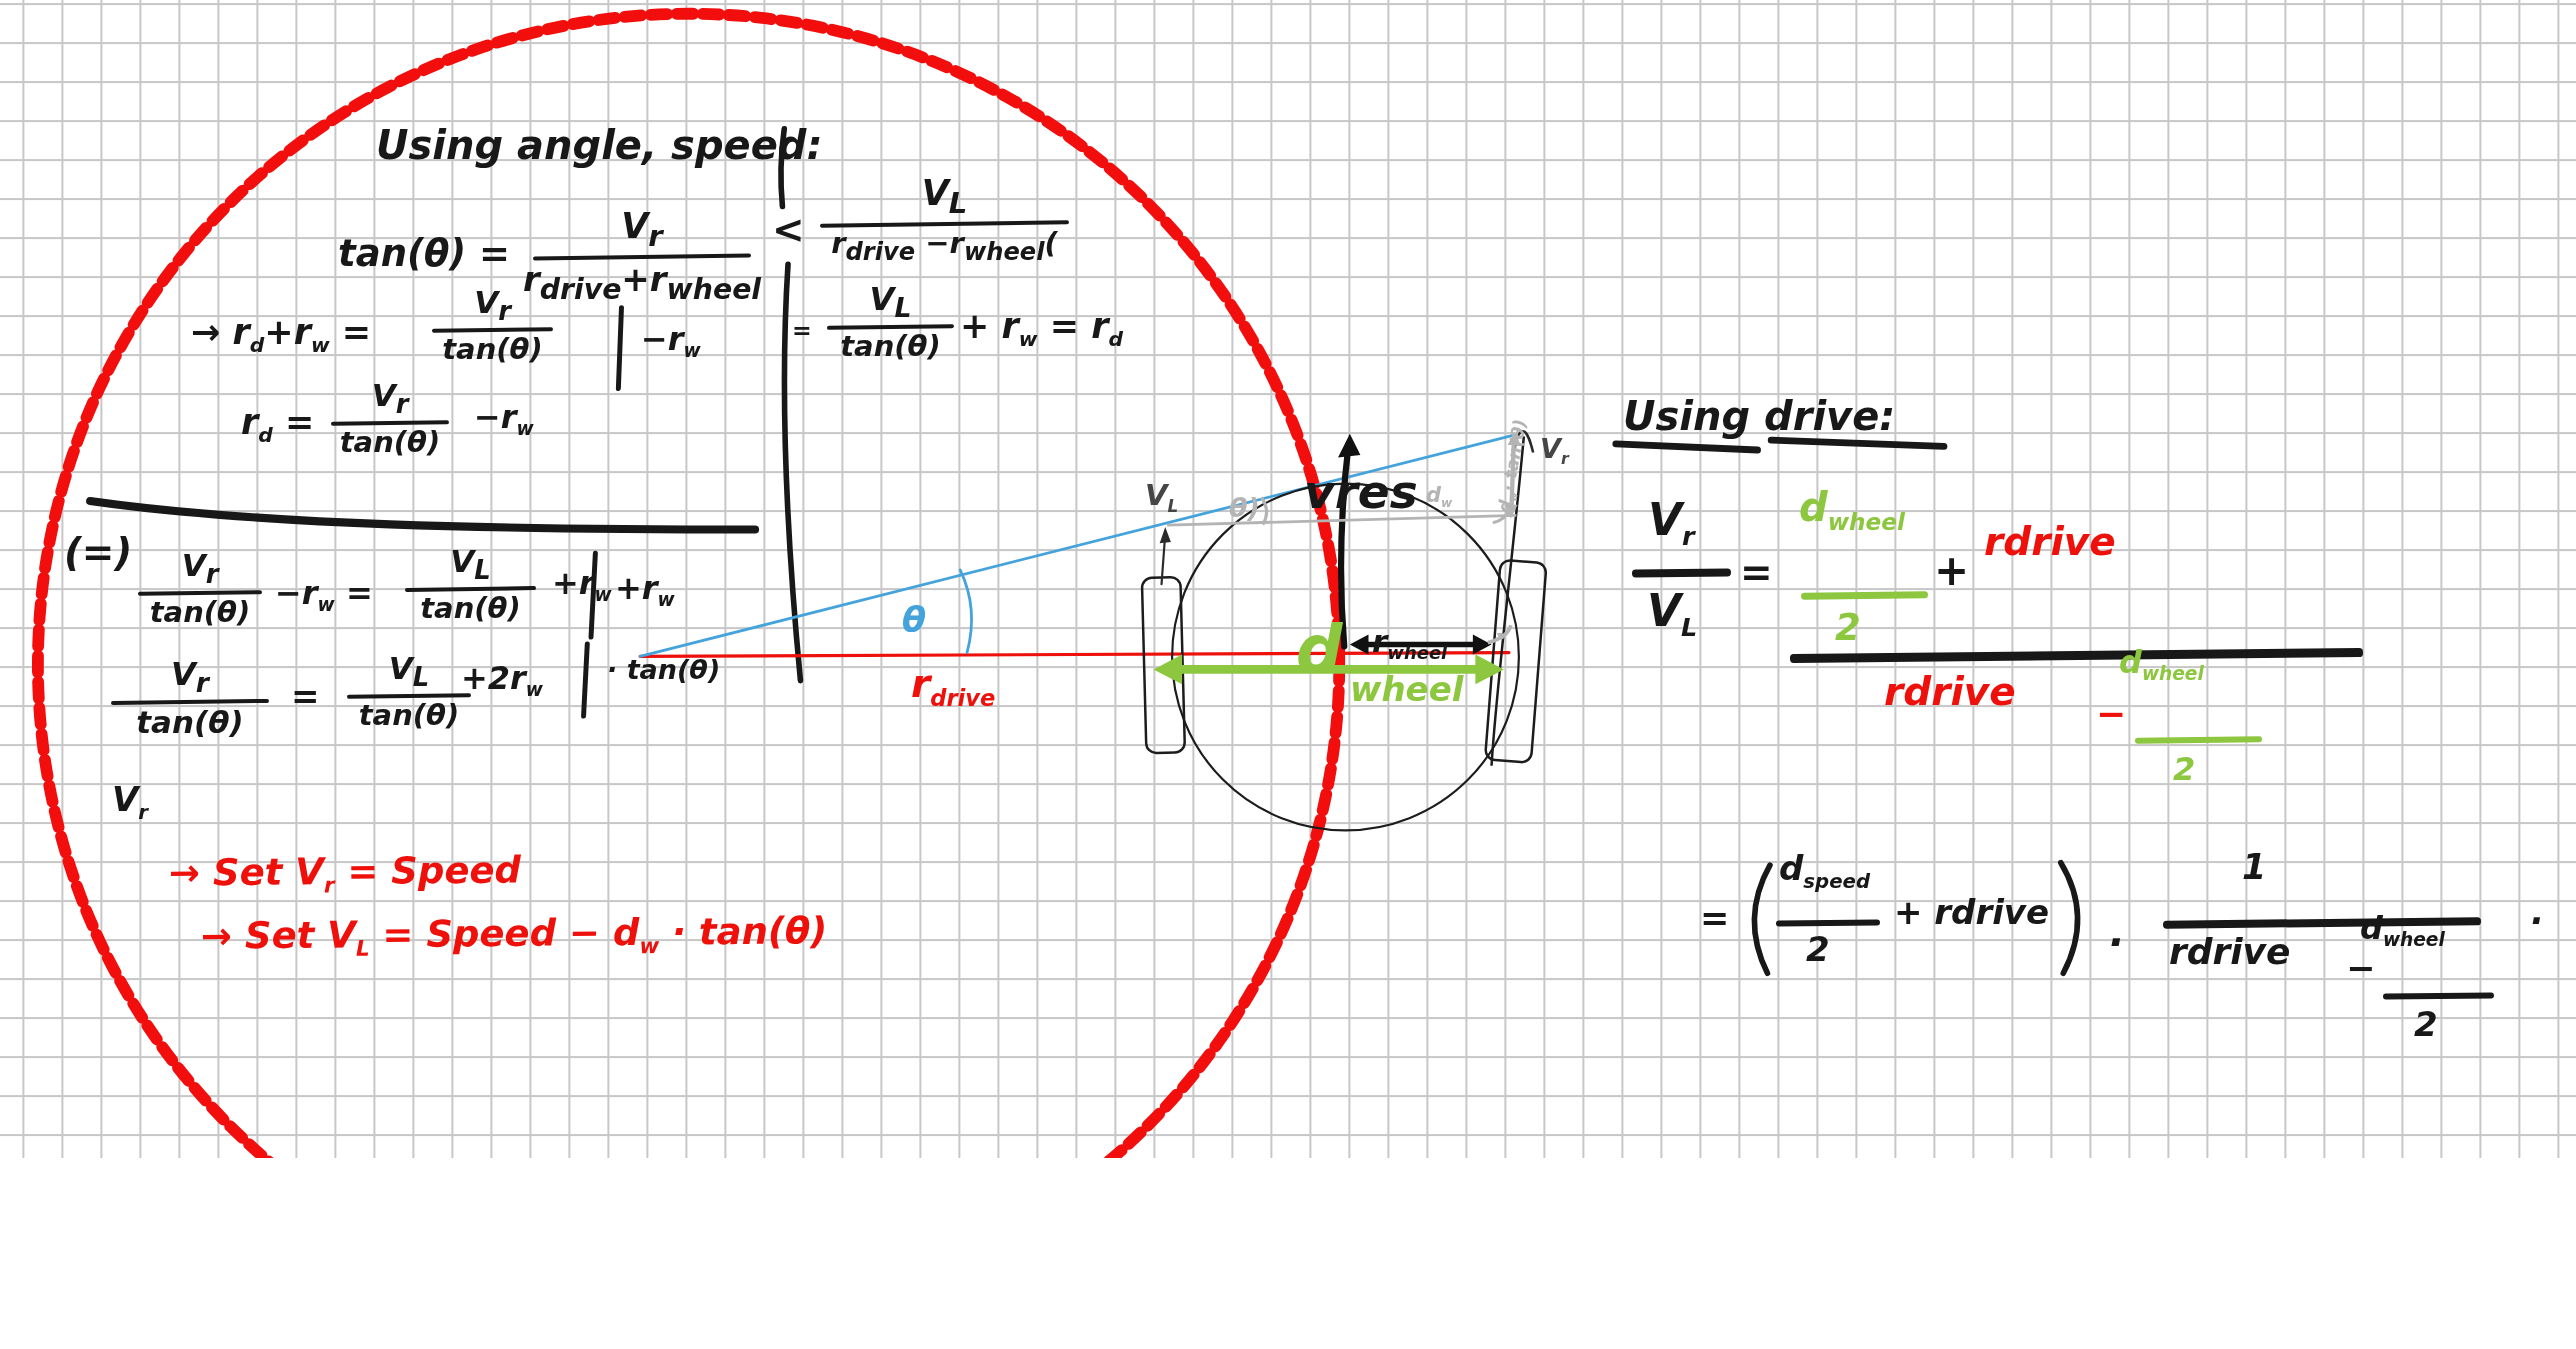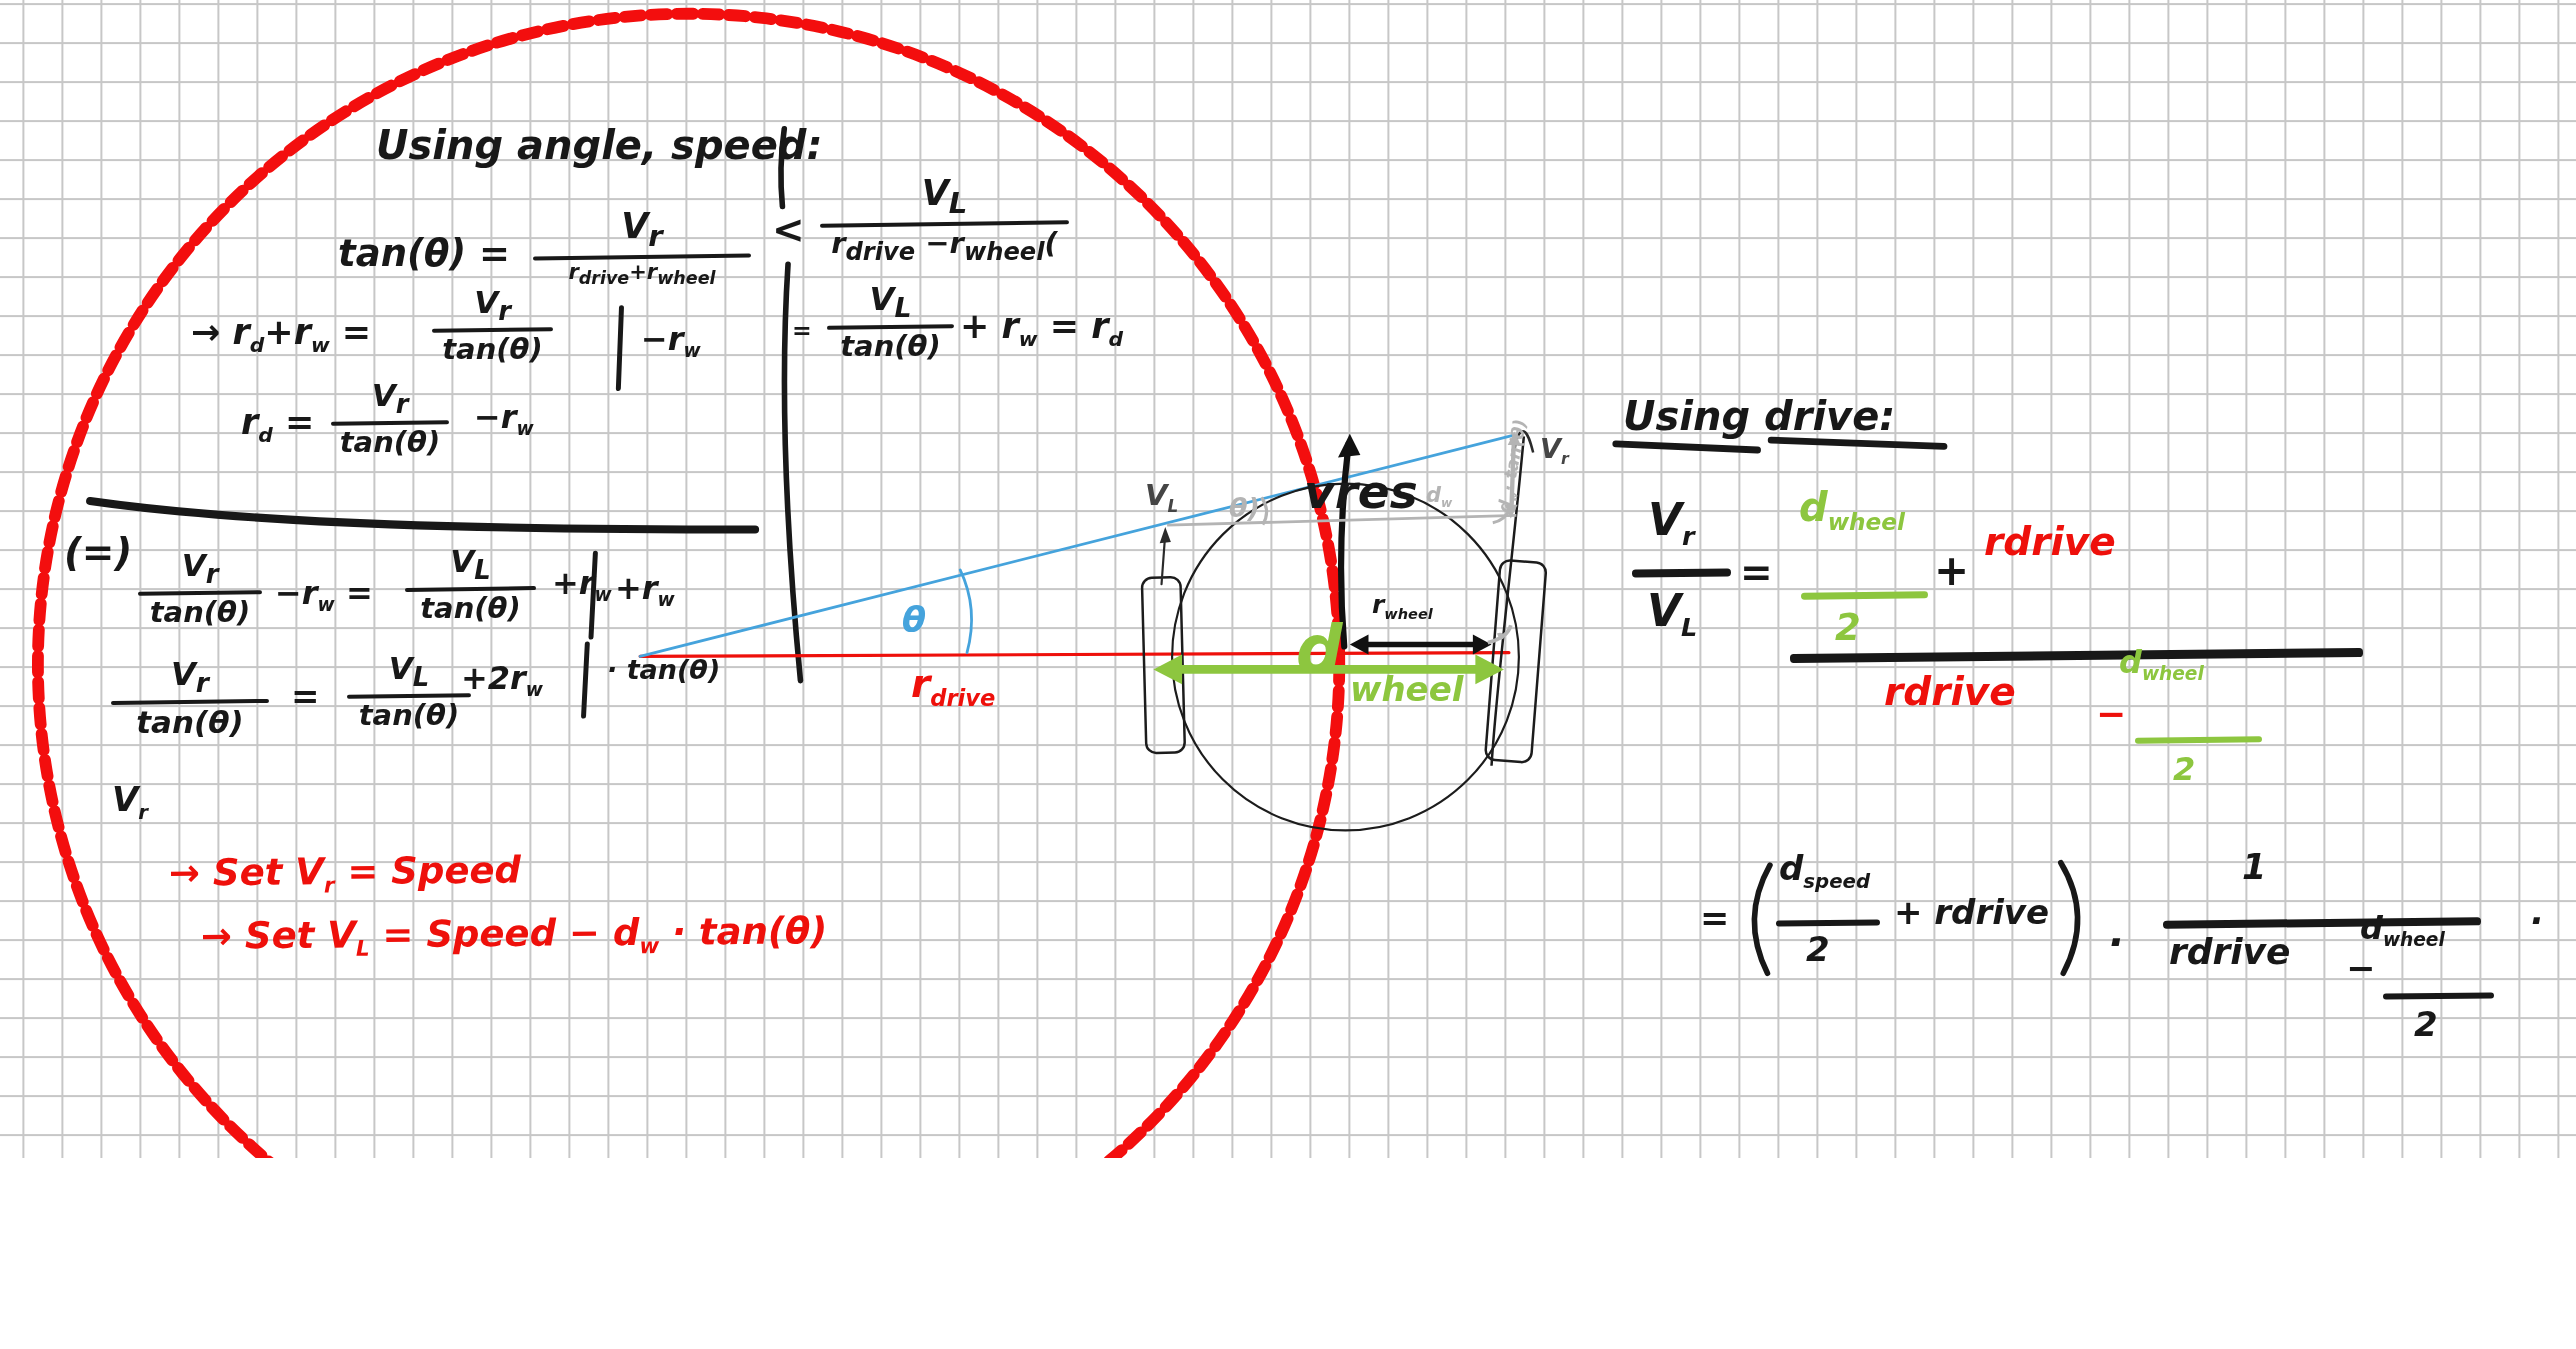--- a/index.html
+++ b/index.html
@@ -88,21 +88,21 @@
     <path d="M2848,1392 Q2800,1478 2844,1566" fill="none" stroke="#181818" stroke-width="9" stroke-linecap="round"></path>
     <path d="M3316,1388 Q3368,1474 3320,1566" fill="none" stroke="#181818" stroke-width="9" stroke-linecap="round"></path>
   </svg>
 
   <div class="hw" style="left:376px;top:124px;font-size:40px">Using angle, speed:</div>
 
   <div class="hw" style="left:338px;top:235px;font-size:37px">tan(θ) =</div>
   <div class="frac" style="left:533px;top:209px;width:218px">
     <div class="num" style="font-size:35px">V<sub>r</sub></div>
     <div class="bar"></div>
-    <div class="den" style="font-size:21px">r<sub>drive</sub>+r<sub>wheel</sub></div>
+    <div class="den" style="font-size:34px">r<sub>drive</sub>+r<sub>wheel</sub></div>
   </div>
   <div class="hw" style="left:772px;top:210px;font-size:39px">&lt;</div>
   <div class="frac" style="left:820px;top:176px;width:249px">
     <div class="num" style="font-size:35px">V<sub>L</sub></div>
     <div class="bar"></div>
     <div class="den" style="font-size:29px">r<sub>drive</sub> −r<sub>wheel</sub>(</div>
   </div>
 
   <div class="hw" style="left:191px;top:314px;font-size:35px">→ r<sub>d</sub>+r<sub>w</sub> =</div>
   <div class="frac" style="left:432px;top:287px;width:121px">
@@ -161,21 +161,21 @@
 
   <div class="hw red" style="left:169px;top:853px;font-size:37px;transform:rotate(-0.5deg)">→ Set  V<sub>r</sub> = Speed</div>
   <div class="hw red" style="left:201px;top:915px;font-size:37px;transform:rotate(-0.5deg)">→ Set  V<sub>L</sub> = Speed − d<sub>w</sub> · tan(θ)</div>
 
   <div class="hw dim" style="left:1145px;top:480px;font-size:29px">V<sub>L</sub></div>
   <div class="hw gray" style="left:1229px;top:494px;font-size:27px">θ)</div>
   <div class="hw blue" style="left:902px;top:602px;font-size:35px">θ</div>
   <div class="hw red" style="left:911px;top:664px;font-size:39px">r<sub>drive</sub></div>
   <div class="hw" style="left:1304px;top:467px;font-size:47px">vres</div>
   <div class="hw dim" style="left:1540px;top:435px;font-size:27px">V<sub>r</sub></div>
-  <div class="hw" style="left:1372px;top:592px;font-size:25px">r<sub>wheel</sub></div>
+  <div class="hw" style="left:1372px;top:625px;font-size:31px">r<sub>wheel</sub></div>
   <div class="hw green" style="left:1296px;top:616px;font-size:65px">d</div>
   <div class="hw green" style="left:1350px;top:672px;font-size:34px">wheel</div>
   <div class="hw gray" style="left:1426px;top:484px;font-size:21px">d<sub>w</sub></div>
   <div class="hw gray rot" style="left:1495px;top:511px;font-size:17.4px">d<sub>w</sub>· tan(θ)</div>
 
   <div class="hw" style="left:1623px;top:395px;font-size:40px">Using drive:</div>
 
   <div class="hw" style="left:1648px;top:497px;font-size:44px">V<sub>r</sub></div>
   <div class="hbar" style="left:1632px;top:569px;width:99px;height:7.5px"></div>
   <div class="hw" style="left:1647px;top:588px;font-size:44px">V<sub>L</sub></div>

